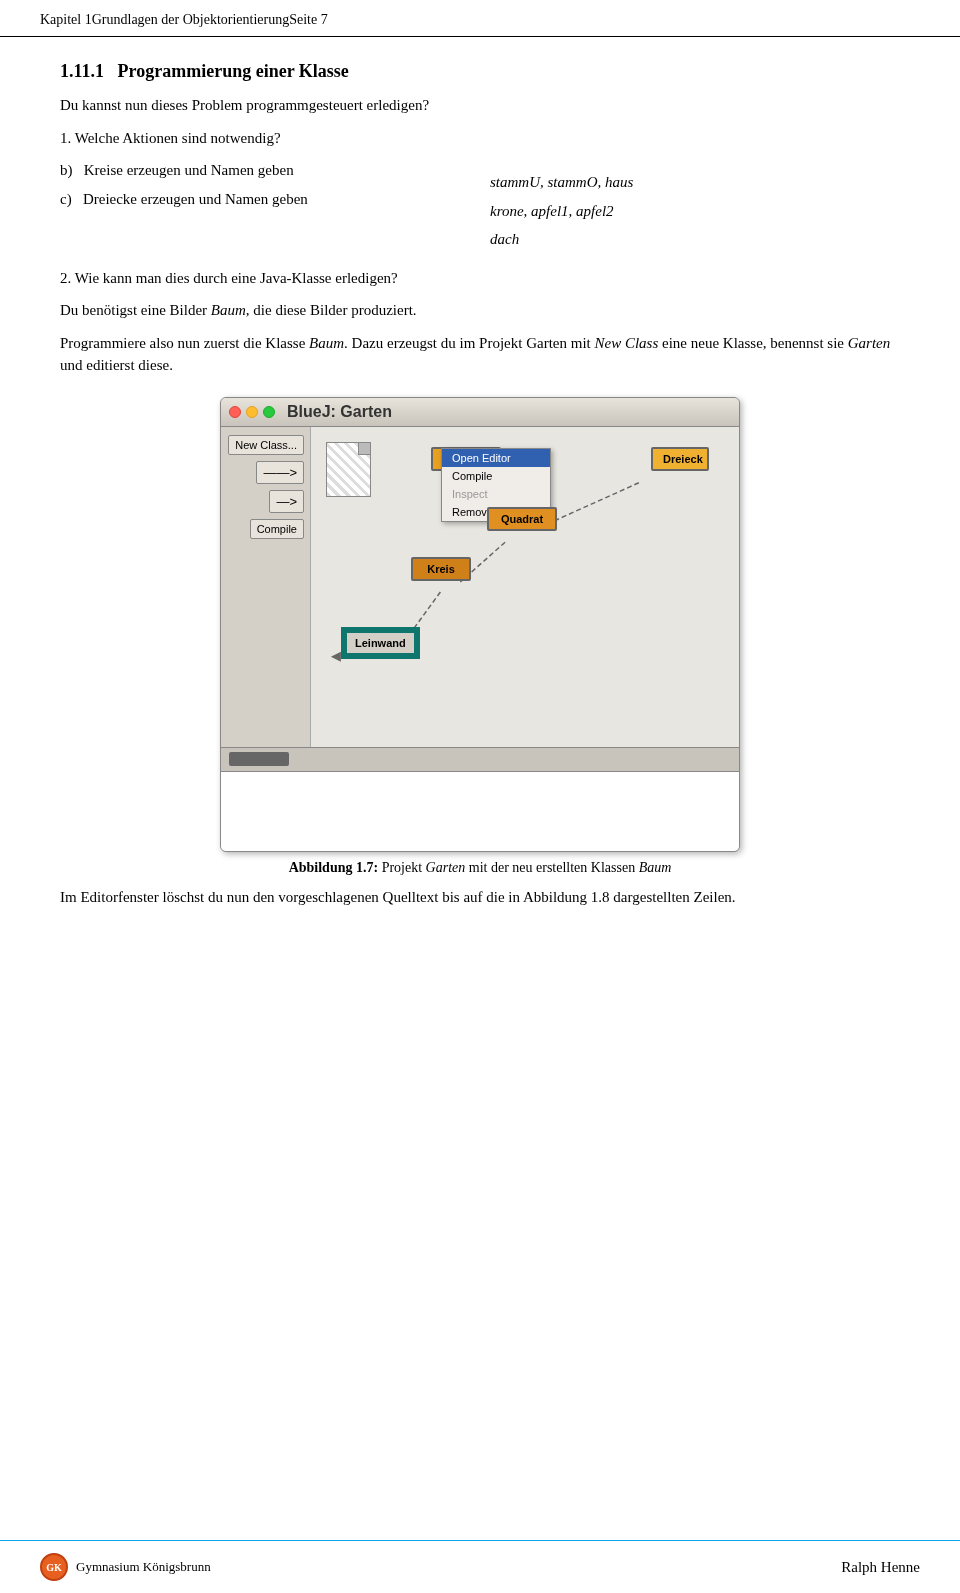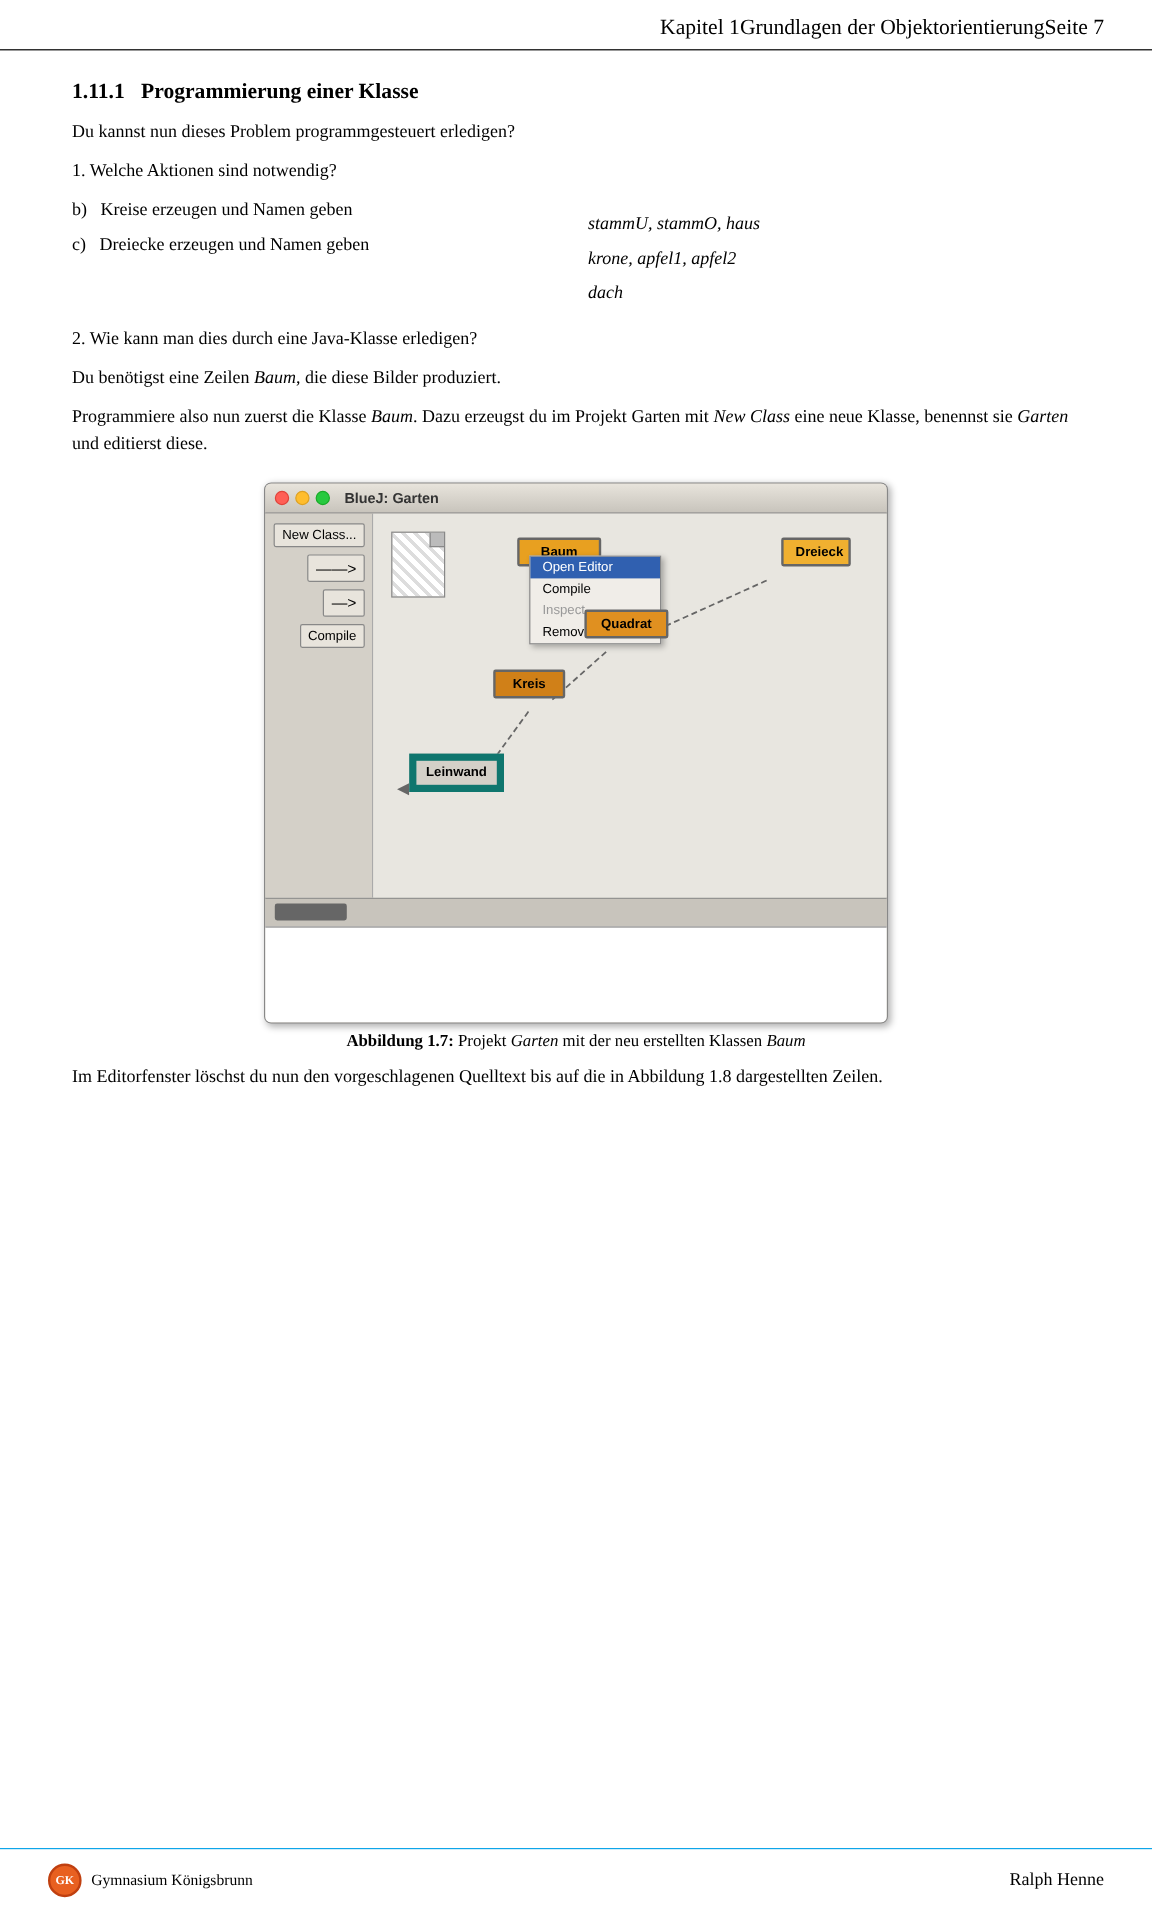--- a/index.html
+++ b/index.html
@@ -9,25 +9,25 @@
       background: #fff;
       font-family: "Times New Roman", Times, serif;
       font-size: 15px;
       color: #000;
       position: relative;
     }
 
     
     .page-header {
       display: flex;
-      justify-content: flex-end;
+      justify-content: flex-start;
       align-items: center;
       padding: 12px 40px 8px 40px;
       border-bottom: 1px solid #000;
-      font-size: 18px;
+      font-size: 14px;
     }
 
     
     .main-content {
       padding: 24px 60px 80px 60px;
     }
 
     h1.section-title {
       font-size: 18px;
       font-weight: bold;
@@ -92,21 +92,21 @@
       gap: 5px;
       margin-right: 12px;
     }
 
     .tl-red { width: 12px; height: 12px; border-radius: 50%; background: #ff5f56; border: 1px solid #e0433a; }
     .tl-yellow { width: 12px; height: 12px; border-radius: 50%; background: #ffbd2e; border: 1px solid #dea123; }
     .tl-green { width: 12px; height: 12px; border-radius: 50%; background: #27c93f; border: 1px solid #1aab29; }
 
     .title-bar-text {
       font-family: Arial, sans-serif;
-      font-size: 12px;
+      font-size: 16px;
       color: #333;
       font-weight: bold;
     }
 
     .bluej-body {
       display: flex;
       min-height: 320px;
     }
 
     .left-toolbar {
@@ -179,21 +179,21 @@
       width: 60px;
     }
 
     
     .context-menu {
       position: absolute;
       background: #f0ede8;
       border: 1px solid #888;
       box-shadow: 2px 2px 5px rgba(0,0,0,0.3);
       width: 110px;
-      top: 35px;
+      top: 21px;
       left: 130px;
       font-family: Arial, sans-serif;
       font-size: 11px;
     }
 
     .context-menu-item {
       padding: 3px 10px;
       cursor: pointer;
     }
 
@@ -306,21 +306,21 @@
     <div class="list-right">
       <p><em>stammU, stammO, haus</em></p>
       <p><em>krone, apfel1, apfel2</em></p>
       <p><em>dach</em></p>
     </div>
   </div>
 
   <p>2.  Wie kann man dies durch eine Java-Klasse erledigen?</p>
 
   <p>
-    <span>Du benötigst eine Zeilen </span><em>Baum</em><span>, die diese Bilder produziert.</span>
+    <span>Du benötigst eine Bilder </span><em>Baum</em><span>, die diese Bilder produziert.</span>
   </p>
 
   <p>
     <span>Programmiere also nun zuerst die Klasse </span><em>Baum</em><span>. Dazu erzeugst du im Projekt</span>
     <span>Garten</span><span> mit </span><em>New Class</em><span> eine neue Klasse, benennst sie </span><em>Garten</em><span> und editierst diese.</span>
   </p>
 
   <div class="screenshot-container">
     <div class="bluej-window">
 

